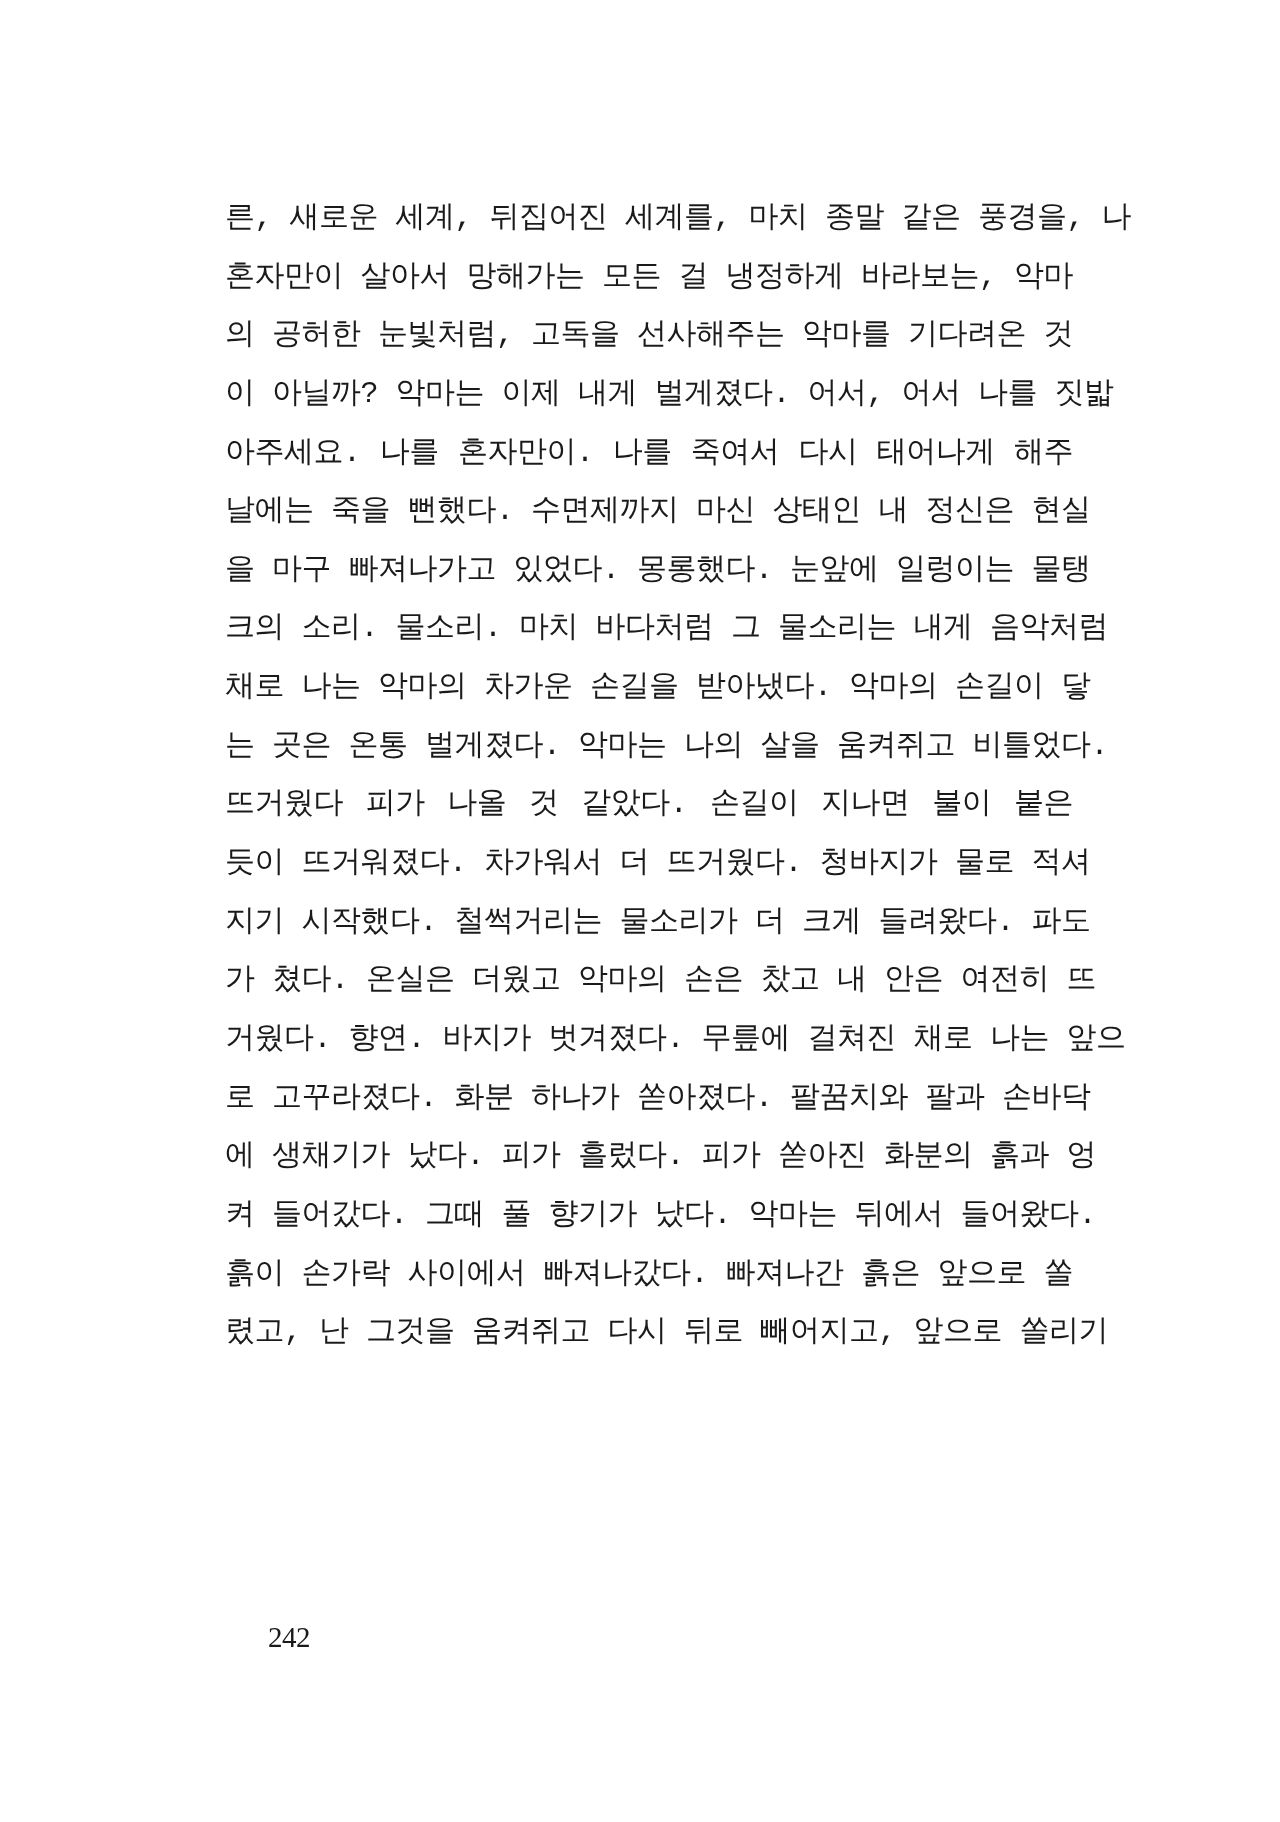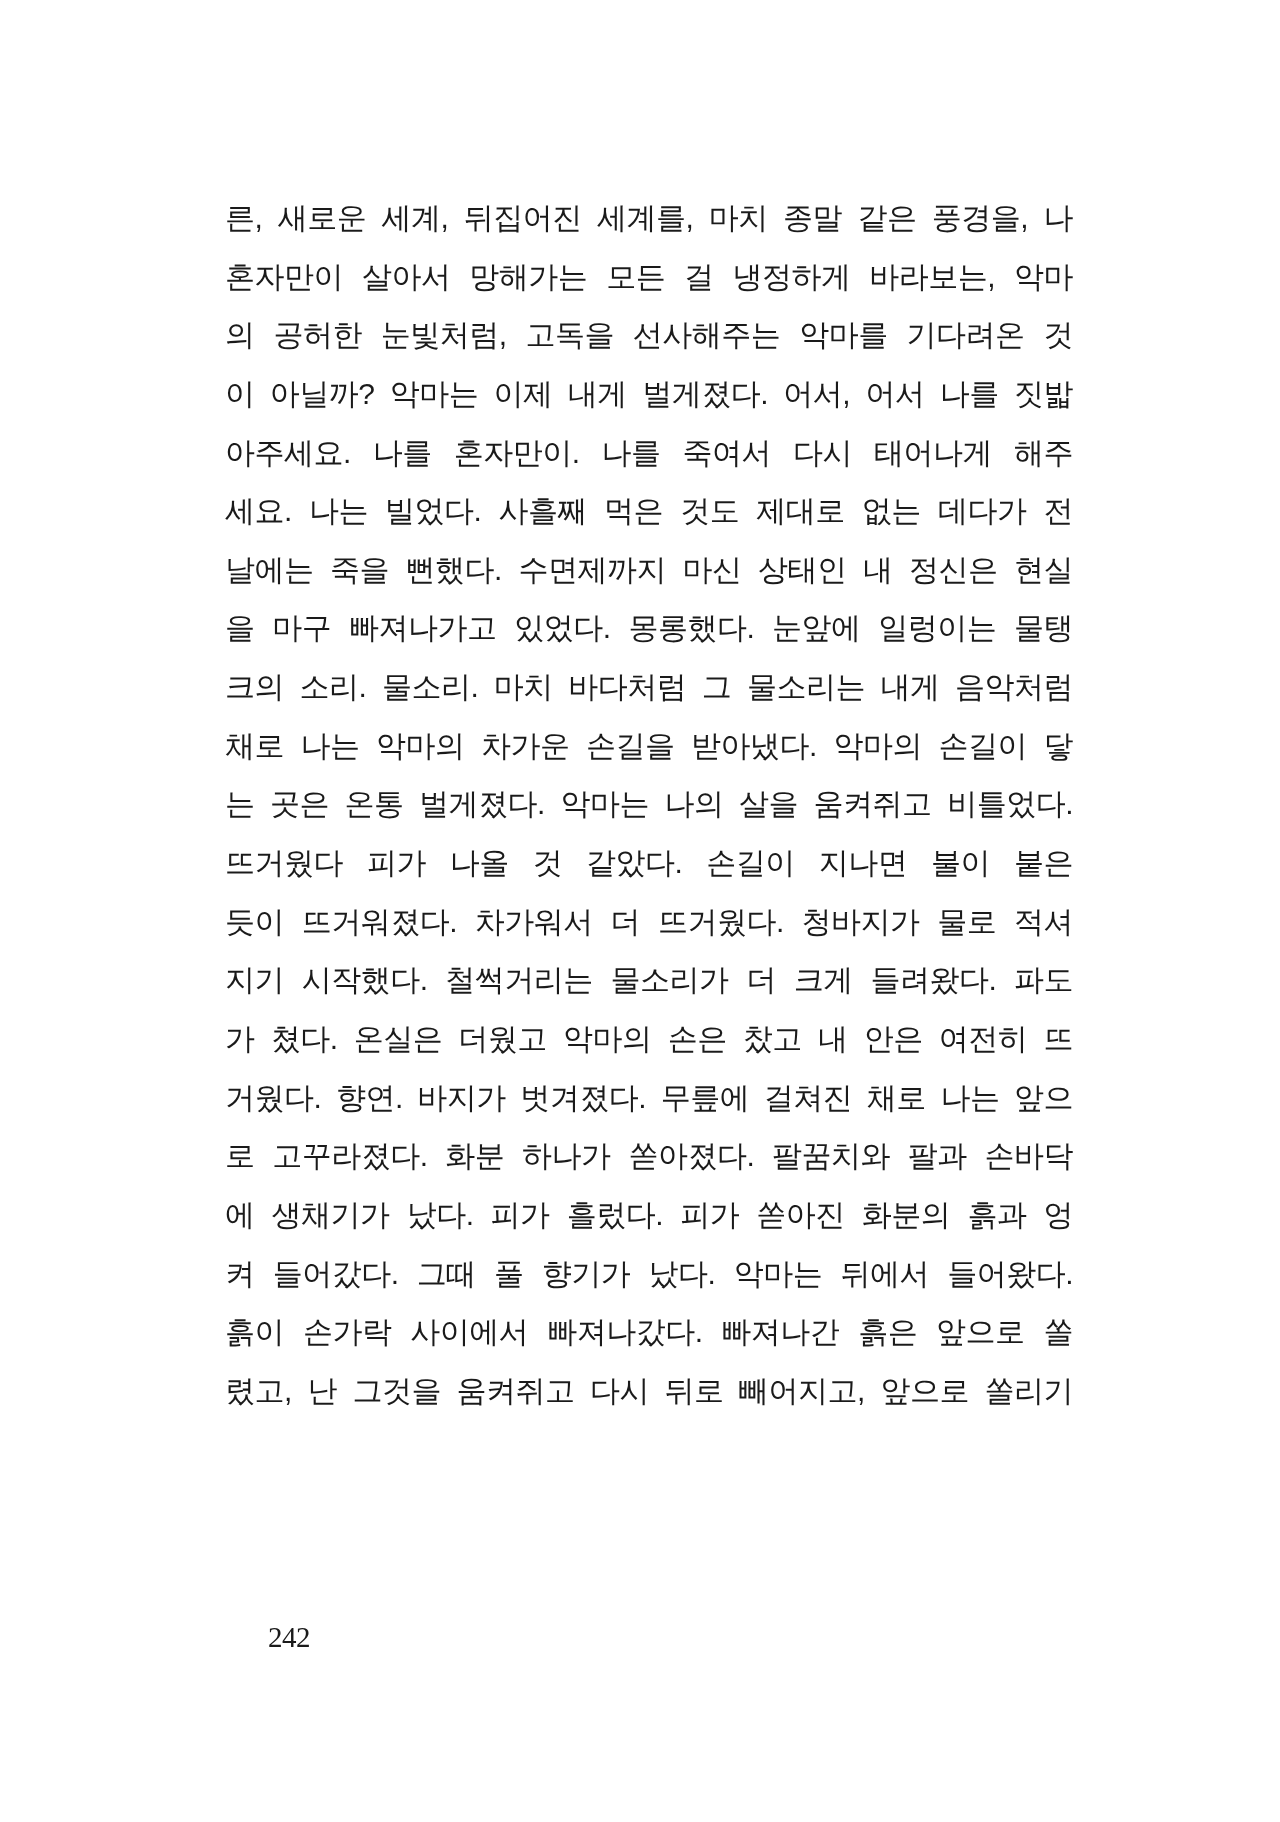--- a/index.html
+++ b/index.html
@@ -31,21 +31,21 @@
     }
     .line {
       display: block;
       height: 58.65px;
       line-height: 44px;
       font-size: 30px;
       white-space: nowrap;
       text-align: justify;
       text-align-last: justify;
       letter-spacing: -0.5px;
-      font-family: Liberation Sans, sans-serif;
+      font-family: Liberation Mono, monospace;
       font-weight: 400;
     }
     .page-number {
       position: absolute;
       left: 268px;
       top: 1617px;
       font-size: 29px;
       line-height: 40px;
       color: #1a1a1a;
       font-family: Liberation Serif, serif;
@@ -55,21 +55,20 @@
 </head>
 <body>
 
 <div class="page">
   <div class="body-text">
     <span class="line">른, 새로운 세계, 뒤집어진 세계를, 마치 종말 같은 풍경을, 나</span>
     <span class="line">혼자만이 살아서 망해가는 모든 걸 냉정하게 바라보는, 악마</span>
     <span class="line">의 공허한 눈빛처럼, 고독을 선사해주는 악마를 기다려온 것</span>
     <span class="line">이 아닐까? 악마는 이제 내게 벌게졌다. 어서, 어서 나를 짓밟</span>
     <span class="line">아주세요. 나를 혼자만이. 나를 죽여서 다시 태어나게 해주</span>
-    <span class="line">세요. 나는 빌었다. 사흘째 먹은 것도 제대로 없는 데다가 전</span>
     <span class="line">날에는 죽을 뻔했다. 수면제까지 마신 상태인 내 정신은 현실</span>
     <span class="line">을 마구 빠져나가고 있었다. 몽롱했다. 눈앞에 일렁이는 물탱</span>
     <span class="line">크의 소리. 물소리. 마치 바다처럼 그 물소리는 내게 음악처럼</span>
     <span class="line">채로 나는 악마의 차가운 손길을 받아냈다. 악마의 손길이 닿</span>
     <span class="line">는 곳은 온통 벌게졌다. 악마는 나의 살을 움켜쥐고 비틀었다.</span>
     <span class="line">뜨거웠다 피가 나올 것 같았다. 손길이 지나면 불이 붙은</span>
     <span class="line">듯이 뜨거워졌다. 차가워서 더 뜨거웠다. 청바지가 물로 적셔</span>
     <span class="line">지기 시작했다. 철썩거리는 물소리가 더 크게 들려왔다. 파도</span>
     <span class="line">가 쳤다. 온실은 더웠고 악마의 손은 찼고 내 안은 여전히 뜨</span>
     <span class="line">거웠다. 향연. 바지가 벗겨졌다. 무릎에 걸쳐진 채로 나는 앞으</span>

